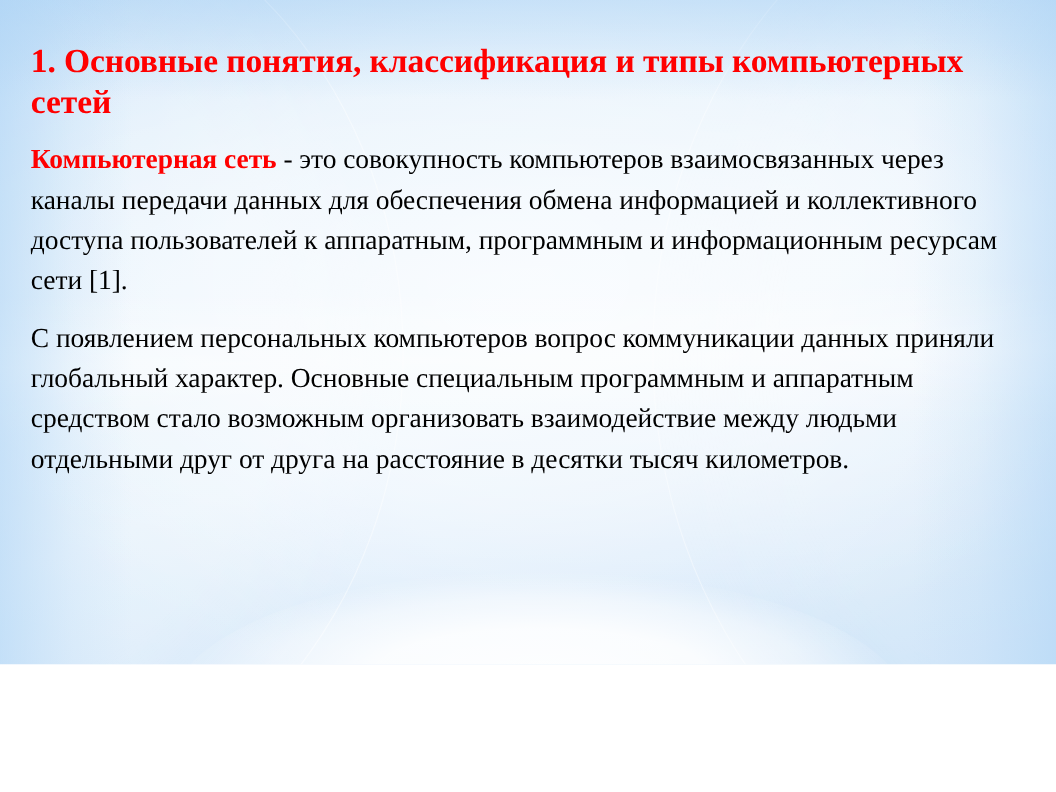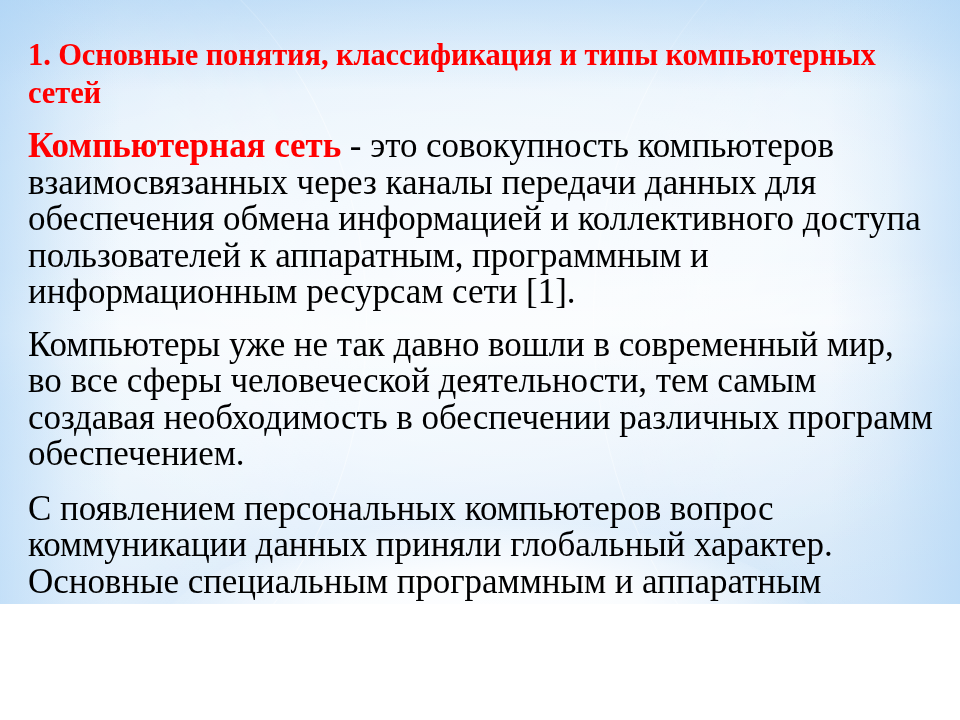--- a/index.html
+++ b/index.html
@@ -173,21 +173,21 @@
   .body-block {
     position: absolute;
     left: 28px;
     top: 128px;
     width: 906px;
   }
 
   .para {
     margin: 0 0 16px 0;
     color: #000000;
-    font-size: 35px;
+    font-size: 25px;
     line-height: 36.5px;
     letter-spacing: -0.05px;
     text-align: left;
   }
   .para.p2 { margin-bottom: 18px; }
   .para.p3 { margin-bottom: 0; }
 
   .lead {
     color: #FF0000;
     font-weight: bold;
@@ -234,21 +234,20 @@
   <div class="content">
 
     <div class="title-block">
       <h1 class="slide-title">1. Основные понятия, классификация и типы компьютерных сетей</h1>
     </div>
 
     <div class="body-block">
 
       <p class="para p1"><span class="lead">Компьютерная сеть</span><span> - это совокупность компьютеров взаимосвязанных через каналы передачи данных для обеспечения обмена информацией и коллективного доступа пользователей к аппаратным, программным и информационным ресурсам сети [1].</span></p>
 
-      <p class="para p2">Компьютеры уже не так давно вошли в современный мир, во все сферы человеческой деятельности, тем самым создавая необходимость в обеспечении различных программ обеспечением.</p>
 
       <p class="para p3">С появлением персональных компьютеров вопрос коммуникации данных приняли глобальный характер. Основные специальным программным и аппаратным средством стало возможным организовать взаимодействие между людьми отдельными друг от друга на расстояние в десятки тысяч километров.</p>
 
     </div>
 
     <div class="slide-number">2</div>
 
     <div class="footnote">4. Behrouz A. Forouzan. Data Communications and Networking. P.5</div>
 
   </div>

